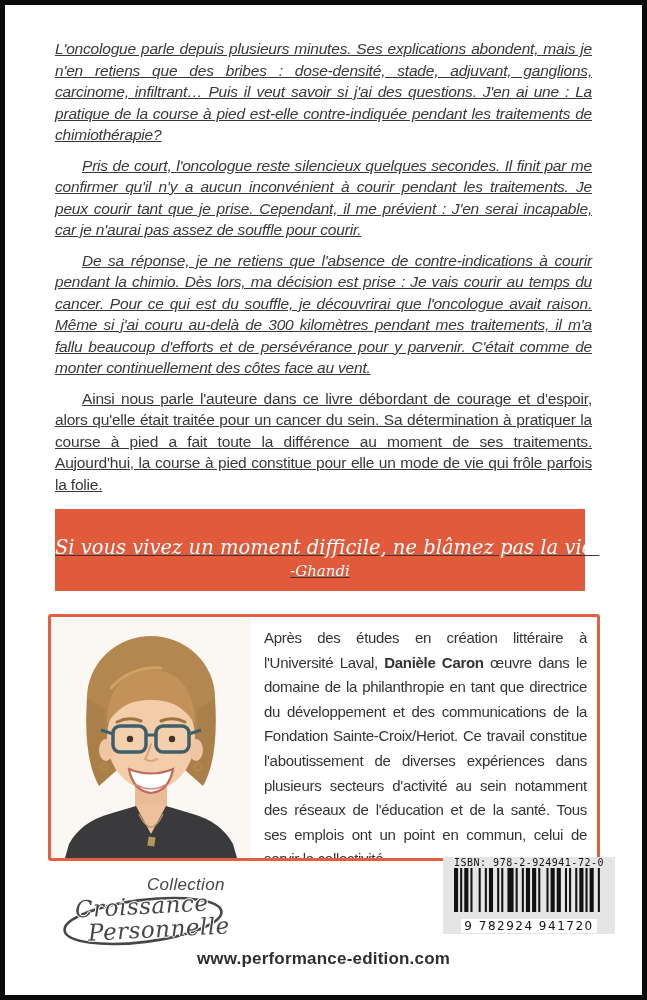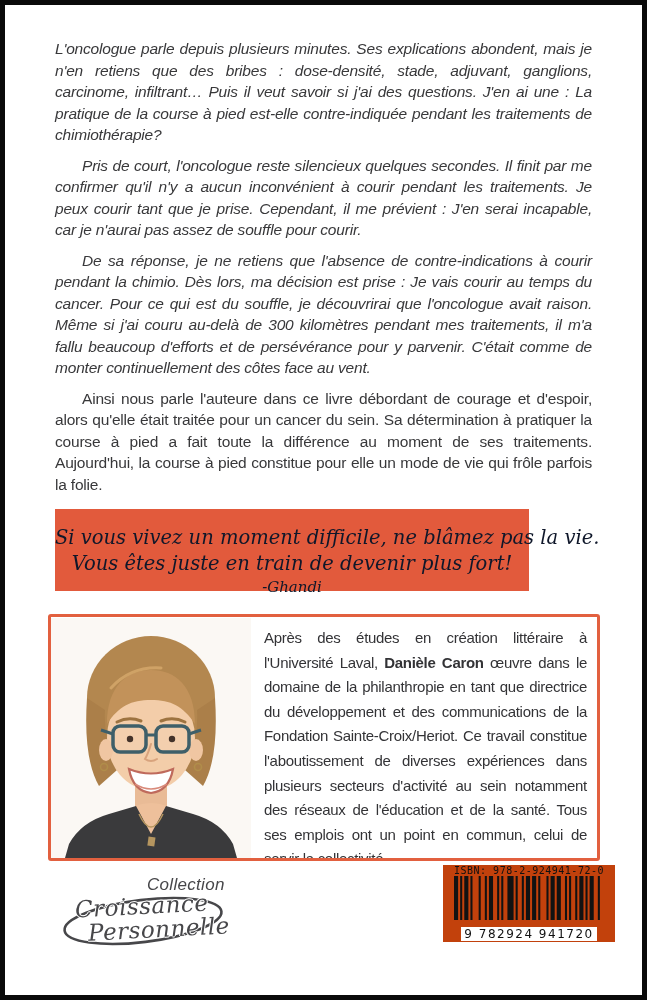--- a/index.html
+++ b/index.html
@@ -1,32 +1,32 @@
 <!DOCTYPE html>
 <html><head>
 <meta charset="utf-8">
 <style>
   html,body{margin:0;padding:0;background:#fff;}
   .page{
     box-sizing:border-box;width:647px;height:1000px;
     border:5px solid #0a0a0a;background:#ffffff;position:relative;overflow:hidden;
-    font-family:"Liberation Sans",sans-serif;color:#38383a;
+    font-family:"Liberation Sans",sans-serif;color:#38383a;text-decoration:underline;
   }
   .content{padding:33px 50px 0 50px;}
   p.body-par{
     margin:0 0 9px 0;font-size:15.5px;line-height:21.5px;
     text-align:justify;letter-spacing:-0.2px;
   }
   p.italic{font-style:italic;}
   p.indent{text-indent:27px;}
   .quote-box{
-    box-sizing:border-box;width:474px;height:82px;margin-top:14px;
-    background:#E25A3C;color:#0f172a;text-align:center;
+    box-sizing:border-box;width:530px;height:82px;margin-top:14px;
+    background:#E25A3C;color:#ffffff;text-align:center;
     font-family:"DejaVu Serif",serif;font-style:italic;
-    padding-top:16px;
+    padding-top:26px;
   }
   .quote-line{font-size:19.5px;line-height:26px;white-space:nowrap;}
   .quote-attr{font-size:15px;line-height:20px;text-align:center;}
   .bio-box{
     box-sizing:border-box;position:relative;margin-top:23px;margin-left:-7px;
     width:552px;height:247px;border:3px solid #E2603F;border-radius:3px;background:#fff;
     overflow:hidden;
   }
   .bio-photo{position:absolute;left:0;bottom:0;width:200px;height:240px;}
   .bio-text{
@@ -39,21 +39,21 @@
   .logo{position:absolute;left:50px;top:10px;width:190px;height:115px;color:#47474a;}
   .logo-collection{position:absolute;left:92px;top:12px;font-style:italic;font-size:17px;letter-spacing:0.3px;}
   .logo-ellipse{position:absolute;left:5px;top:30px;}
   .logo-script{
     position:absolute;font-family:"DejaVu Serif",serif;font-style:italic;font-size:23px;
     text-shadow:-1px 0 #fff,1px 0 #fff,0 1px #fff,0 -1px #fff;
     letter-spacing:0.5px;white-space:nowrap;
   }
   .logo-croissance{left:20px;top:30px;transform:rotate(-3deg);}
   .logo-personnelle{left:33px;top:53px;transform:rotate(-3deg);}
-  .barcode{position:absolute;left:438px;top:12px;width:172px;text-align:center;background:#c2410c;}
+  .barcode{position:absolute;left:438px;top:4px;width:172px;text-align:center;background:#e5e5e5;}
   .isbn-label{font-family:"DejaVu Sans Mono",monospace;font-size:10px;letter-spacing:0.5px;color:#111;}
   .barcode-digits{
     display:inline-block;margin-top:-10px;position:relative;background:#fff;
     padding:0 3px;font-size:12px;letter-spacing:1.5px;color:#111;
     font-family:"DejaVu Sans",sans-serif;
   }
   .website{
     position:absolute;left:0;top:96px;width:100%;text-align:center;
     font-weight:bold;font-size:17px;color:#2f2f31;letter-spacing:0.2px;
   }
@@ -64,21 +64,20 @@
 <div class="page">
 
   <div class="content">
     <p class="body-par italic">L'oncologue parle depuis plusieurs minutes. Ses explications abondent, mais je n'en retiens que des bribes : dose-densité, stade, adjuvant, ganglions, carcinome, infiltrant… Puis il veut savoir si j'ai des questions. J'en ai une : La pratique de la course à pied est-elle contre-indiquée pendant les traitements de chimiothérapie?</p>
     <p class="body-par italic indent">Pris de court, l'oncologue reste silencieux quelques secondes. Il finit par me confirmer qu'il n'y a aucun inconvénient à courir pendant les traitements. Je peux courir tant que je prise. Cependant, il me prévient : J'en serai incapable, car je n'aurai pas assez de souffle pour courir.</p>
     <p class="body-par italic indent">De sa réponse, je ne retiens que l'absence de contre-indications à courir pendant la chimio. Dès lors, ma décision est prise : Je vais courir au temps du cancer. Pour ce qui est du souffle, je découvrirai que l'oncologue avait raison. Même si j'ai couru au-delà de 300 kilomètres pendant mes traitements, il m'a fallu beaucoup d'efforts et de persévérance pour y parvenir. C'était comme de monter continuellement des côtes face au vent.</p>
     <p class="body-par indent">Ainsi nous parle l'auteure dans ce livre débordant de courage et d'espoir, alors qu'elle était traitée pour un cancer du sein. Sa détermination à pratiquer la course à pied a fait toute la différence au moment de ses traitements. Aujourd'hui, la course à pied constitue pour elle un mode de vie qui frôle parfois la folie.</p>
 
     <div class="quote-box">
       <div class="quote-line">Si vous vivez un moment difficile, ne blâmez pas la vie.</div>
-      <div class="quote-line">Vous êtes juste en train de devenir plus fort!</div>
       <div class="quote-attr">-Ghandi</div>
     </div>
 
     <div class="bio-box">
       <svg class="bio-photo" viewBox="0 0 200 240" aria-hidden="true">
         <rect x="0" y="0" width="200" height="240" fill="#fbf8f4"></rect>
 
         <ellipse cx="100" cy="80" rx="64" ry="62" fill="#b3874f"></ellipse>
         <path d="M36,80 Q32,140 48,168 L66,152 Q52,120 54,92 Z" fill="#ab7f49"></path>
         <path d="M164,80 Q168,140 152,168 L134,152 Q148,120 146,92 Z" fill="#ab7f49"></path>
@@ -160,15 +159,16 @@
           <rect x="115.07" y="0" width="2.05" height="44" fill="#121212"></rect>
           <rect x="121.23" y="0" width="2.05" height="44" fill="#121212"></rect>
           <rect x="125.34" y="0" width="4.11" height="44" fill="#121212"></rect>
           <rect x="131.51" y="0" width="2.05" height="44" fill="#121212"></rect>
           <rect x="135.62" y="0" width="4.11" height="44" fill="#121212"></rect>
           <rect x="143.84" y="0" width="2.05" height="44" fill="#121212"></rect>
         </svg><br>
       <span class="barcode-digits">9 782924 941720</span>
     </div>
 
+    <div class="website">www.performance-edition.com</div>
   </div>
 
 </div>
 
 </body></html>

